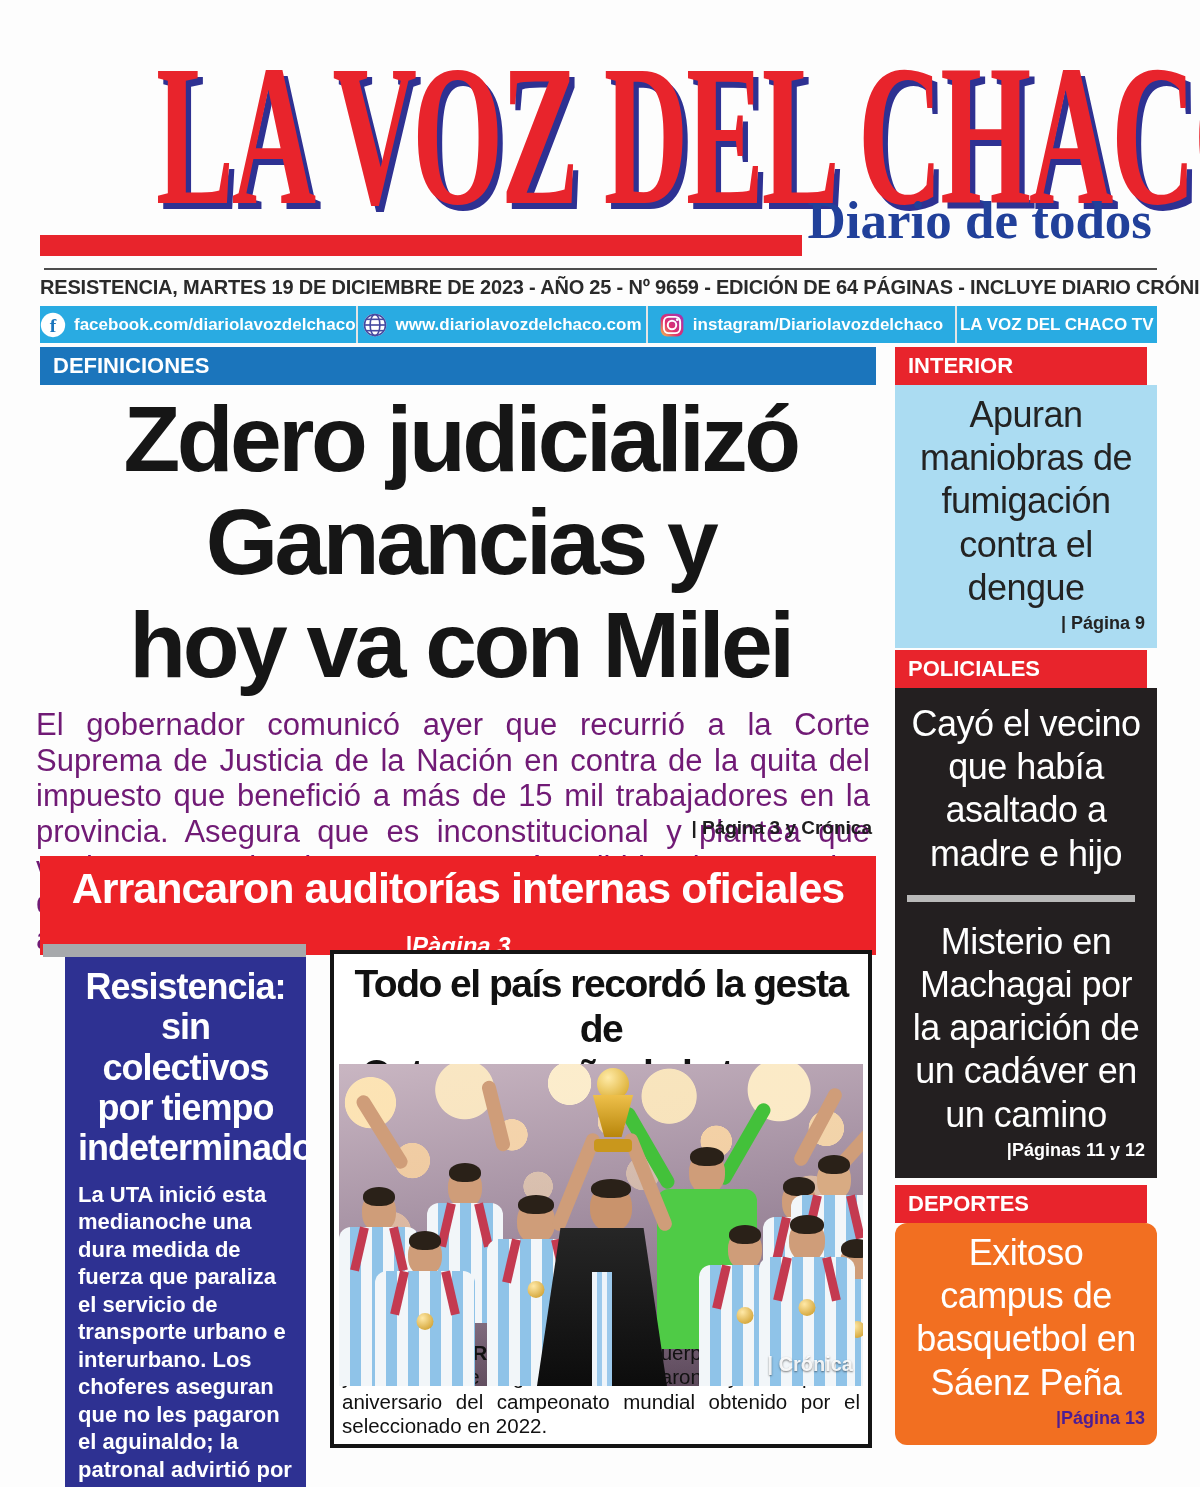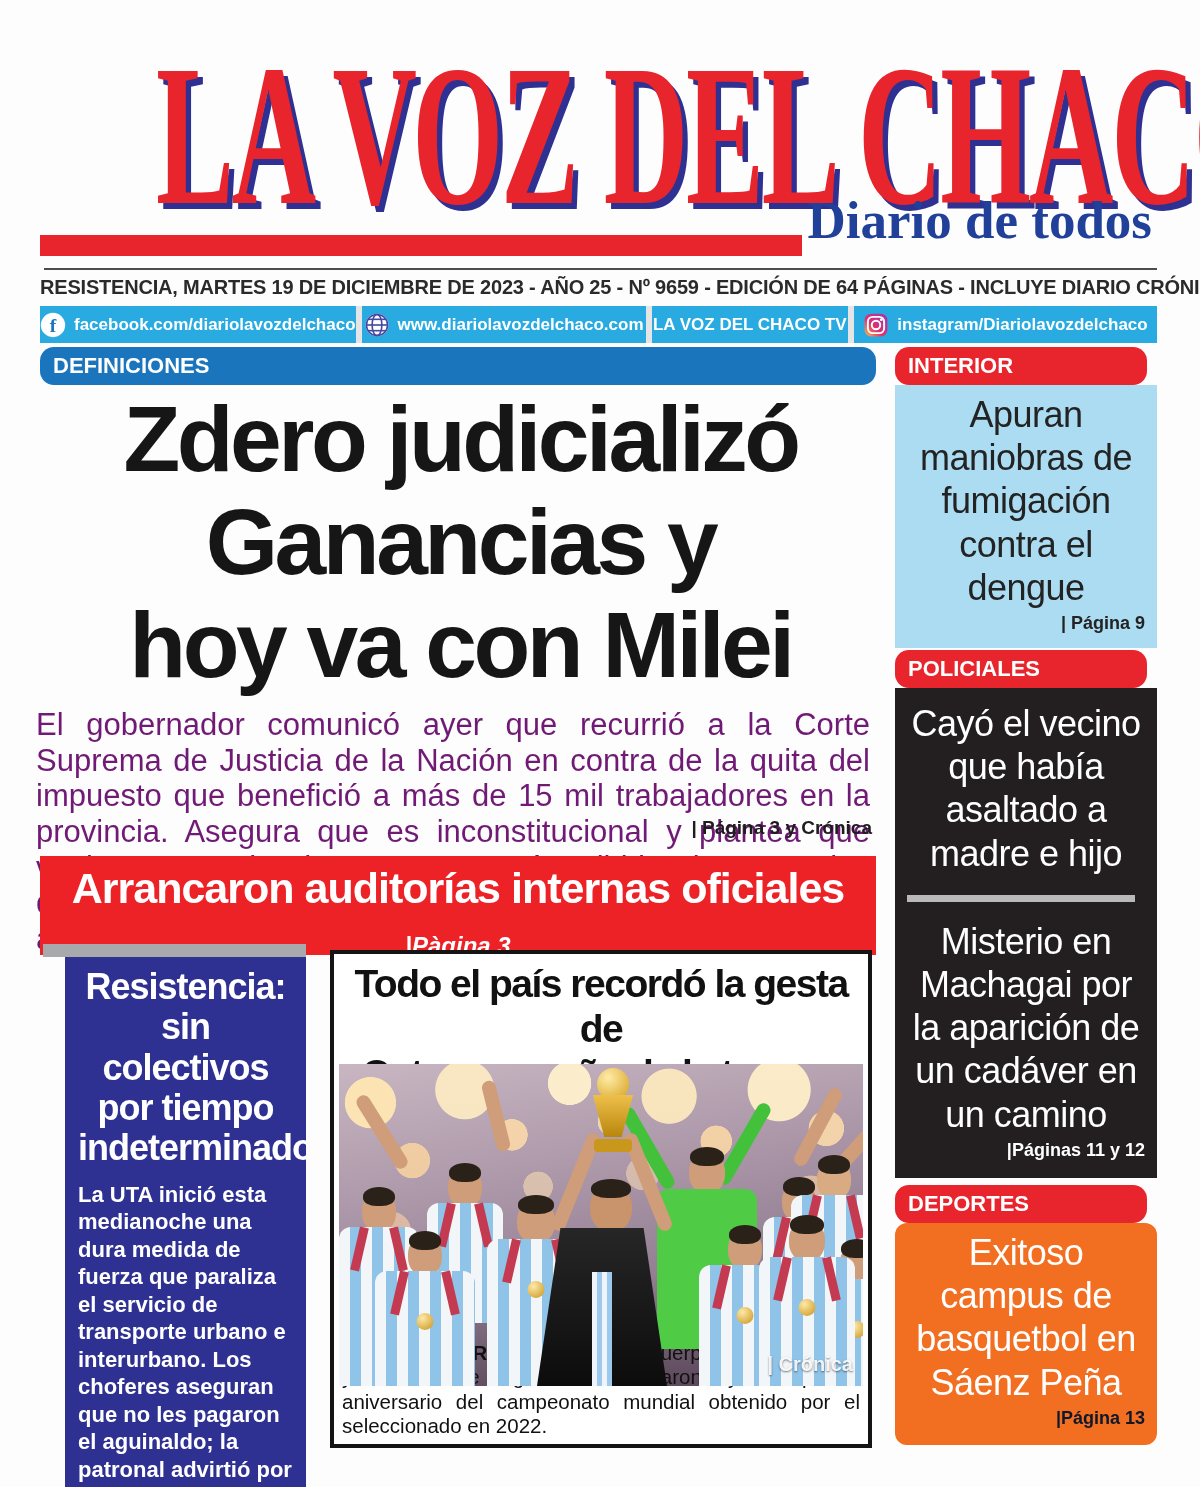--- a/index.html
+++ b/index.html
@@ -19,26 +19,26 @@
 
   .top-rule{position:absolute;top:268px;left:44px;width:1113px;height:2px;background:#4d4d4d;}
   .dateline{position:absolute;top:276px;left:40px;width:1117px;font-weight:700;font-size:20px;
     letter-spacing:-0.2px;color:#2a2a2a;white-space:nowrap;}
 
   
   .social-bar{position:absolute;top:306px;left:40px;width:1117px;height:37px;background:#29abe2;
     display:flex;align-items:stretch;color:#fff;}
   .seg{display:flex;align-items:center;justify-content:center;gap:8px;font-weight:700;font-size:17px;
     box-sizing:border-box;}
-  .seg + .seg{border-left:6px solid #e5e5e5;}
+  .seg + .seg{border-left:2px solid #e5e5e5;}
   .seg svg{flex:0 0 auto;}
 
   
   .kicker{position:absolute;height:38px;line-height:38px;color:#fff;font-weight:700;font-size:22px;
-    padding-left:13px;box-sizing:border-box;letter-spacing:0;border-radius:14px;}
+    padding-left:13px;box-sizing:border-box;letter-spacing:0;}
   .kicker-main{top:347px;left:40px;width:836px;background:#1b75bc;}
   .hdr-red{background:#e8242c;left:895px;width:252px;}
   .hdr-interior{top:347px;}
   .hdr-policiales{top:650px;}
   .hdr-deportes{top:1185px;}
 
   
   .headline-main{position:absolute;top:388px;left:38px;width:845px;font-weight:700;font-size:93px;
     line-height:1.11;letter-spacing:-3.5px;color:#161616;}
   .body-main{position:absolute;top:707px;left:36px;width:834px;font-size:31px;line-height:1.15;
@@ -152,39 +152,39 @@
         <g stroke="#4649a0" stroke-width="2" fill="none">
           <circle cx="16" cy="16" r="13"></circle>
           <ellipse cx="16" cy="16" rx="6" ry="13"></ellipse>
           <line x1="3" y1="16" x2="29" y2="16"></line>
           <line x1="5" y1="9" x2="27" y2="9"></line>
           <line x1="5" y1="23" x2="27" y2="23"></line>
         </g>
       </svg>
       <span>www.diariolavozdelchaco.com</span>
     </div>
-    <div class="seg" style="flex:1 1 auto;">
-      <span>LA VOZ DEL CHACO TV</span>
-    </div>
     <div class="seg" style="flex:0 0 309px;">
       <svg width="26" height="26" viewBox="0 0 32 32">
         <defs>
           <linearGradient id="iggrad" x1="0" y1="1" x2="1" y2="0">
             <stop offset="0" stop-color="#f5c14e"></stop>
               <stop offset="0.4" stop-color="#e1306c"></stop>
               <stop offset="1" stop-color="#9b36b7"></stop>
           </linearGradient>
         </defs>
         <rect x="2" y="2" width="28" height="28" rx="8" fill="url(#iggrad)"></rect>
         <rect x="6" y="6" width="20" height="20" rx="6" fill="none" stroke="#ffffff" stroke-width="2.4"></rect>
         <circle cx="16" cy="16" r="5.2" fill="none" stroke="#ffffff" stroke-width="2.4"></circle>
         <circle cx="22.6" cy="9.4" r="1.8" fill="#ffffff"></circle>
       </svg>
       <span>instagram/Diariolavozdelchaco</span>
     </div>
+    <div class="seg" style="flex:1 1 auto;">
+      <span>LA VOZ DEL CHACO TV</span>
+    </div>
   </div>
 
   <div class="kicker kicker-main">DEFINICIONES</div>
   <h1 class="headline-main pre" style="margin:0;">Zdero judicializó
 Ganancias y
 hoy va con Milei</h1>
   <p class="body-main" style="margin:0;">El gobernador comunicó ayer que recurrió a la Corte Suprema de Justicia de la Nación en contra de la quita del impuesto que benefició a más de 15 mil trabajadores en la provincia. Asegura que es inconstitucional y plantea que vuelva a ser cobrado. En tanto, será recibido - junto con los demás mandatarios- por el Presidente en Buenos Aires a agenda abierta.</p>
   <div class="pageref pageref-main">| Página 3 y Crónica</div>
 
   <div class="banner">
@@ -314,16 +314,16 @@
 un camino</div>
     <div class="panel-ref">|Páginas 11 y 12</div>
   </div>
 
   <div class="kicker hdr-red hdr-deportes">DEPORTES</div>
   <div class="panel panel-deportes">
     <div class="panel-headline pre">Exitoso
 campus de
 basquetbol en
 Sáenz Peña</div>
-    <div class="panel-ref" style="color:#0f172a;">|Página 13</div>
+    <div class="panel-ref" style="color:#4c1d95;">|Página 13</div>
   </div>
 
 </div>
 
 </body></html>

